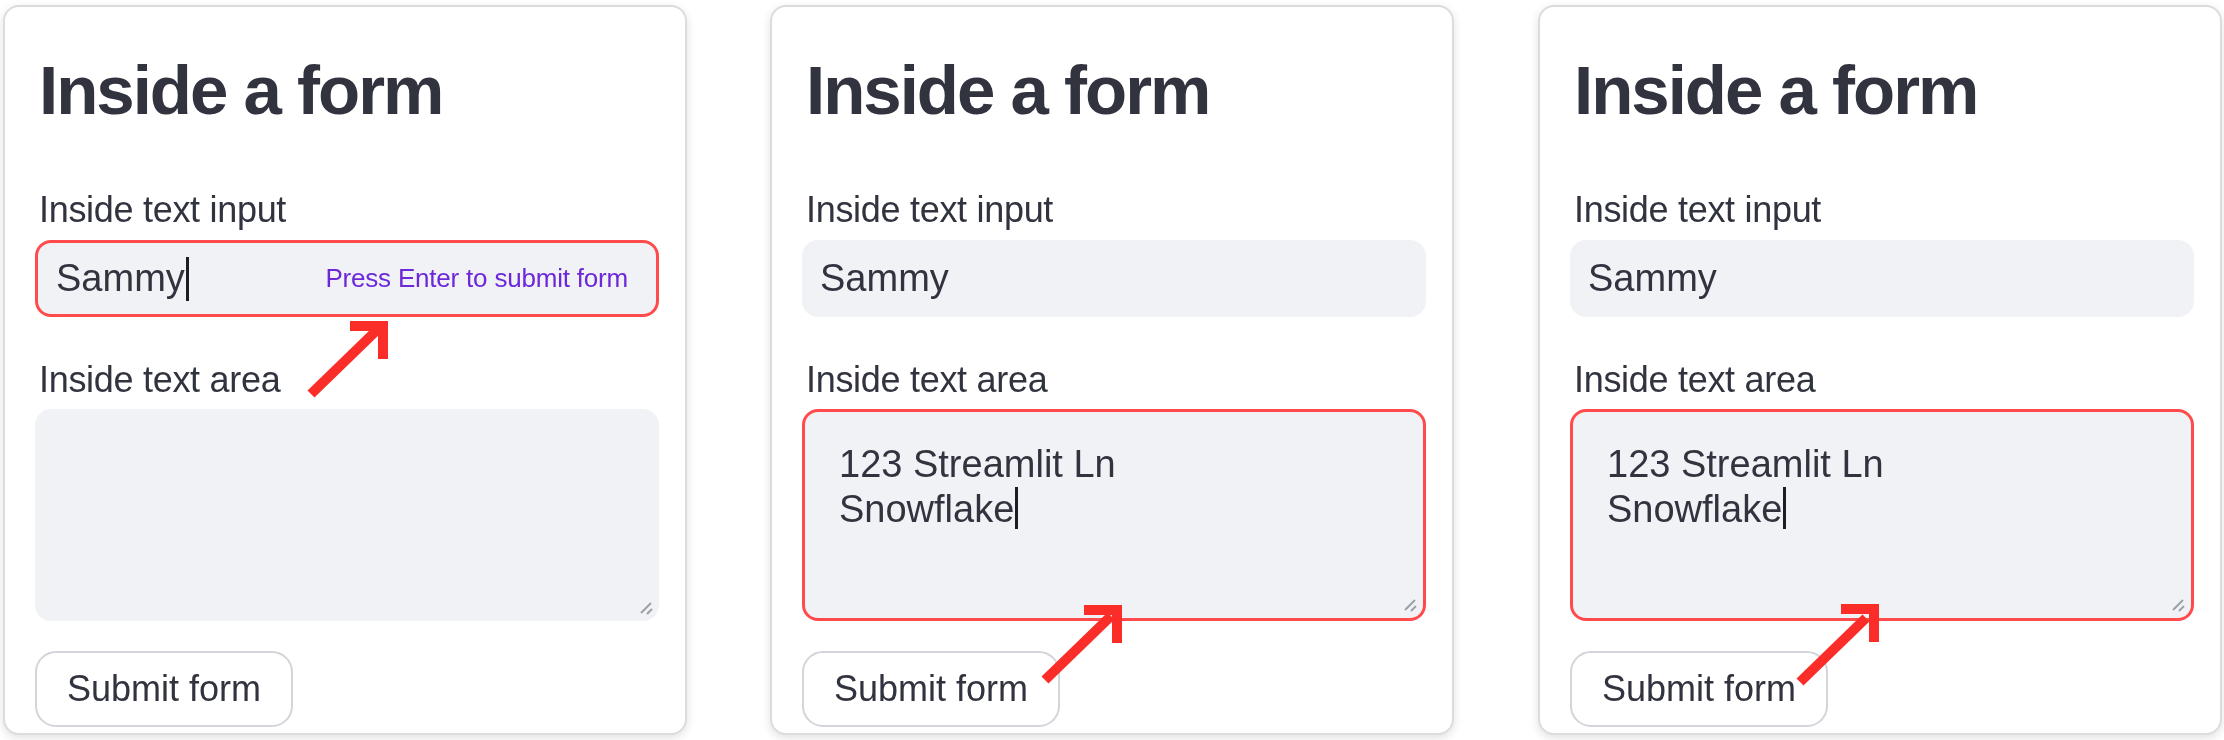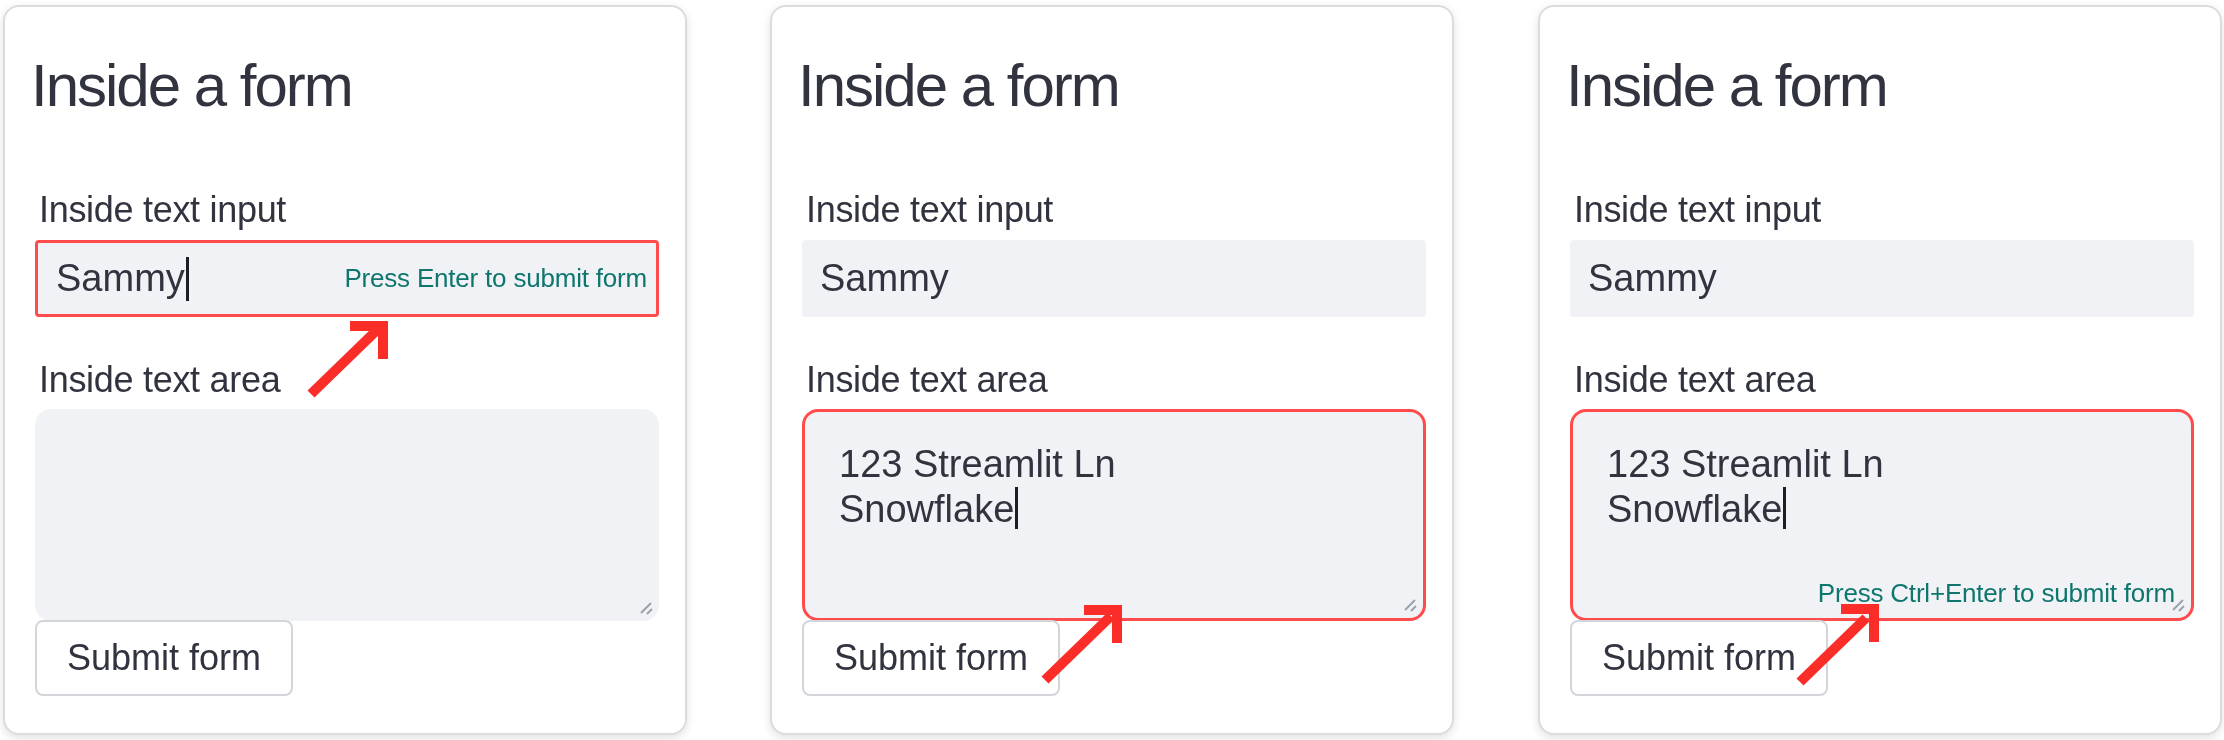--- a/index.html
+++ b/index.html
@@ -12,65 +12,65 @@
     position:absolute;top:5px;width:684px;height:730px;
     background:#ffffff;border:2px solid #DBDCE0;border-radius:16px;
     box-shadow:0 3px 10px rgba(0,0,0,0.12);
     box-sizing:border-box;
   }
   .card.c1{left:3px}
   .card.c2{left:770px}
   .card.c3{left:1538px}
 
   .title{
-    position:absolute;left:26px;top:46px;
-    font-size:60px;font-weight:400;letter-spacing:-2px;
+    position:absolute;left:34px;top:46px;
+    font-size:69px;font-weight:700;letter-spacing:-2px;
     color:#31333F;line-height:1.1;white-space:nowrap;
   }
   .field-label{
     position:absolute;left:34px;font-size:36px;letter-spacing:-0.3px;
     color:#31333F;white-space:nowrap;
   }
   .label-input{top:182px}
   .label-area{top:352px}
 
   .ti{
     position:absolute;left:30px;top:233px;width:624px;height:77px;
-    background:#F0F2F6;border-radius:4px;box-sizing:border-box;
-    display:flex;align-items:center;padding:0 9px 0 18px;
+    background:#F0F2F6;border-radius:16px;box-sizing:border-box;
+    display:flex;align-items:center;padding:0 28px 0 18px;
     font-size:38px;color:#31333F;
   }
   .ti.focused{border:3px solid #FF4B4B;}
 
   .ta{
     position:absolute;left:30px;top:402px;width:624px;height:212px;
     background:#F0F2F6;border-radius:16px;box-sizing:border-box;
     font-size:38px;color:#31333F;
   }
   .ta.focused{border:3px solid #FF4B4B;}
   .ta-content{padding:30px 16px 0 34px;line-height:45px;}
   .ta-line{white-space:nowrap;}
 
   .hint{
-    color:#0f766e;font-size:26px;letter-spacing:-0.2px;white-space:nowrap;
+    color:#6d28d9;font-size:26px;letter-spacing:-0.2px;white-space:nowrap;
   }
   .ti .hint{margin-left:auto;}
   .ta .hint{position:absolute;right:16px;bottom:9px;}
 
   .caret{
     display:inline-block;width:3px;height:44px;background:#1C1E26;
     vertical-align:-8px;margin-left:1px;
   }
   .ta .caret{height:42px;vertical-align:-7px;}
 
   .resize-handle{position:absolute;right:4px;bottom:4px;}
 
   .submit-btn{
-    position:absolute;left:30px;top:613px;height:76px;min-width:218px;
-    background:#ffffff;border:2px solid #D4D5DA;border-radius:8px;
+    position:absolute;left:30px;top:644px;height:76px;min-width:218px;
+    background:#ffffff;border:2px solid #D4D5DA;border-radius:21px;
     box-sizing:border-box;display:flex;align-items:center;justify-content:center;
     padding:0 30px;font-size:36px;color:#31333F;white-space:nowrap;
     font-family:inherit;cursor:pointer;
   }
 
   .arrow-overlay{
     position:absolute;left:0;top:0;width:684px;height:730px;
     pointer-events:none;
   }
 </style>
@@ -140,21 +140,20 @@
     <div class="ti" role="textbox">
       <span>Sammy</span>
     </div>
 
     <div class="field-label label-area">Inside text area</div>
     <div class="ta focused" role="textbox">
       <div class="ta-content">
         <div class="ta-line"><span>123 Streamlit Ln</span></div>
         <div class="ta-line"><span>Snowflake</span><span class="caret"></span></div>
       </div>
-      <span class="hint">Press Ctrl+Enter to submit form</span>
       <svg class="resize-handle" width="24" height="24" viewBox="0 0 24 24">
         <line x1="10" y1="20" x2="20" y2="10" stroke="#9DA0A8" stroke-width="2"></line>
         <line x1="16" y1="21" x2="21" y2="16" stroke="#9DA0A8" stroke-width="2"></line>
       </svg>
     </div>
 
     <button class="submit-btn">Submit form</button>
 
     <svg class="arrow-overlay" viewBox="0 0 684 730">
       <line x1="260" y1="675" x2="326" y2="611" stroke="#FA2D28" stroke-width="10"></line>

